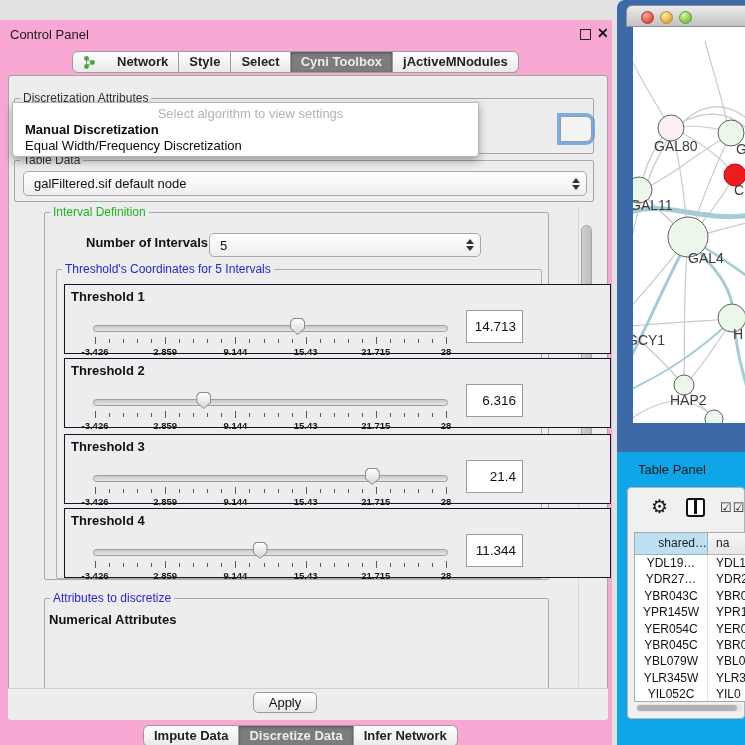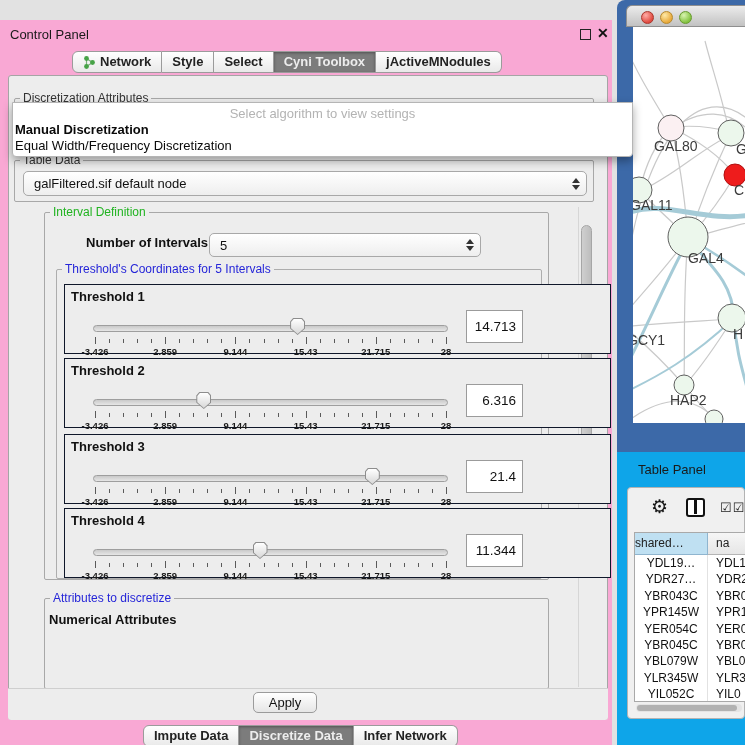--- a/index.html
+++ b/index.html
@@ -9,21 +9,21 @@
 
   
   .control-panel { position:absolute; left:0; top:0; width:612px; height:745px; background:#f9a8d4;margin-top:20px; }
   .cp-title { position:absolute; left:10px; top:7px; font-size:13px; color:#1a1a1a; }
   .cp-float { position:absolute; left:580px; top:9px; width:11px; height:11px; border:1.5px solid #222; background:transparent; }
   .cp-close { position:absolute; left:597px; top:5px; font-size:14px; font-weight:bold; color:#111; }
 
   .seg-group { position:absolute; display:flex; }
   .seg-tab { height:22px; line-height:20px; font-size:13px; font-weight:bold; color:#222; text-align:center;
     background:linear-gradient(#ffffff,#e9e9e9); border-top:1px solid #9b9b9b; border-bottom:1px solid #9b9b9b;
-    border-right:1px solid #9b9b9b; padding:0 10px; display:flex; align-items:center; justify-content:center; gap:4px; }
+    border-right:1px solid #9b9b9b; padding:0 10px; display:flex; align-items:center; justify-content:center; gap:21px; }
   .seg-tab:first-child { border-left:1px solid #9b9b9b; border-radius:6px 0 0 6px; }
   .seg-tab:last-child { border-radius:0 6px 6px 0; }
   .seg-tab.selected { background:#7c7c7c; color:#ededed; box-shadow:inset 0 1px 3px rgba(0,0,0,.35); }
 
   .content-box { position:absolute; left:8px; top:55px; width:600px; height:645px;
     background:#ededed; border:1px solid #a5a5a5; border-radius:3px; }
 
   .group { position:absolute; border:1px solid #a8a8a8; border-radius:2px; }
   .group > .legend { position:absolute; top:-8px; left:5px; background:#ededed; padding:0 3px; font-size:12px; color:#333; white-space:nowrap; }
   .legend.green { color:#21b321; }
@@ -32,22 +32,22 @@
   .combo { position:absolute; background:linear-gradient(#ffffff,#eeeeee); border:1px solid #a8a8a8; border-radius:5px;
     font-size:13px; color:#111; display:flex; align-items:center; padding-left:10px; }
   .combo .spin { position:absolute; right:6px; top:50%; transform:translateY(-50%); display:flex; flex-direction:column; gap:2px; }
   .combo .spin i { display:block; width:0; height:0; border-left:4px solid transparent; border-right:4px solid transparent; }
   .combo .spin i.up { border-bottom:5px solid #333; }
   .combo .spin i.dn { border-top:5px solid #333; }
 
   .focus-stub { position:absolute; left:560px; top:96px; width:32px; height:26px; border:1px solid #9a9a9a;
     border-radius:0 6px 6px 0; background:#f3f3f3; box-shadow:0 0 0 3px rgba(86,150,224,.75); }
 
-  .popup { position:absolute; left:12px; top:82px; width:621px; height:55px; background:#ffffff;
-    border:1px solid #b5b5b5; border-radius:0 0 4px 4px; box-shadow:0 4px 10px rgba(0,0,0,.35); z-index:30; padding-top:2px; }
+  .popup { position:absolute; left:12px; top:82px; width:467px; height:55px; background:#ffffff;
+    border:1px solid #b5b5b5; border-radius:0 0 4px 4px; box-shadow:0 4px 10px rgba(0,0,0,.35); z-index:30; padding-top:2px;padding-left:10px; }
   .popup .ph { text-align:center; font-size:13px; color:#b3b3b3; height:17px; line-height:17px; }
   .popup .item { font-size:13px; color:#0a0a0a; height:16px; line-height:16px; padding-left:2px; }
   .popup .item.bold { font-weight:bold; }
 
   
   .v-scroll { position:absolute; left:578px; top:187px; width:16px; height:480px; background:#ededed; border-left:1px solid #d6d6d6; }
   .v-scroll .thumb { position:absolute; left:2px; top:18px; width:11px; height:245px; background:linear-gradient(90deg,#cfcfcf,#bdbdbd); border:1px solid #a6a6a6; border-radius:6px; }
 
   
   .th-panel { position:absolute; left:7px; width:547px; height:70px; border:1px solid #0f172a; background:#ededed; }
@@ -93,21 +93,21 @@
   .tp-box { position:absolute; left:10px; top:35px; width:118px; height:232px; background:#f0f0f0; border:1px solid #b3b3b3; border-radius:4px; }
   .tp-toolbar { position:absolute; left:0; top:0; width:100%; height:40px; }
   .gear { position:absolute; left:23px; top:7px; font-size:19px; color:#161616; }
   .cols-icon { position:absolute; left:58px; top:10px; width:19px; height:19px; border:2.5px solid #111; border-radius:3px; background:#fff; }
   .cols-icon::after { content:""; position:absolute; left:6px; top:0; width:2.5px; height:14px; background:#111; }
   .checks { position:absolute; left:92px; top:12px; font-size:13px; color:#222; letter-spacing:1px; }
 
   .tp-table { position:absolute; left:6px; top:44px; width:112px; height:170px; background:#fff; border:1px solid #a9a9a9; overflow:hidden; }
   .tp-head { display:flex; height:22px; }
   .tp-head .c1 { width:73px; background:#bfe0f2; border-right:1px solid #8fb5cf; border-bottom:1px solid #8fb5cf;
-    font-size:12px; color:#222; text-align:left; line-height:21px; }
+    font-size:12px; color:#222; text-align:right; line-height:21px; }
   .tp-head .c2 { flex:1; background:linear-gradient(#f6f6f6,#e6e6e6); border-bottom:1px solid #b5b5b5;
     font-size:12px; color:#222; padding-left:8px; line-height:21px; white-space:nowrap; overflow:hidden; }
   .tp-row { display:flex; height:16.4px; }
   .tp-row .c1 { width:73px; font-size:12px; color:#111; text-align:center; line-height:16px; border-right:1px solid #e2e2e2; white-space:nowrap; overflow:hidden; }
   .tp-row .c2 { flex:1; font-size:12px; color:#111; padding-left:8px; line-height:16px; white-space:nowrap; overflow:hidden; }
   .h-scroll { position:absolute; left:8px; top:216px; width:106px; height:8px; background:#e4e4e4; border-radius:4px; }
   .h-scroll .thumb { position:absolute; left:1px; top:1px; width:100px; height:6px; background:#b2b2b2; border-radius:3px; }
 
   .net-icon { width:13px; height:15px; }
 </style>

